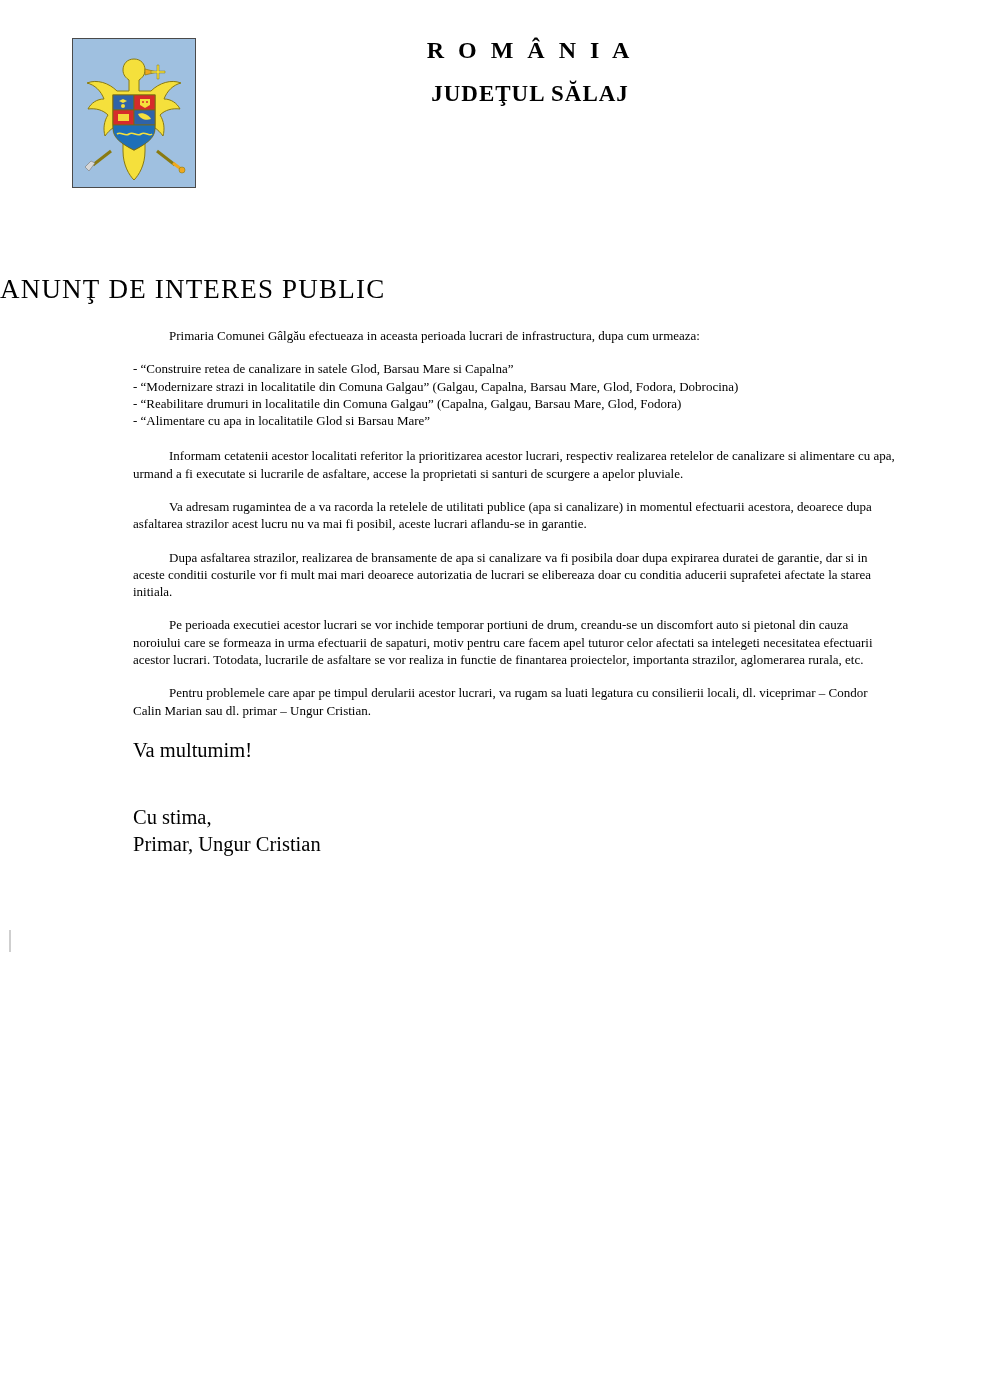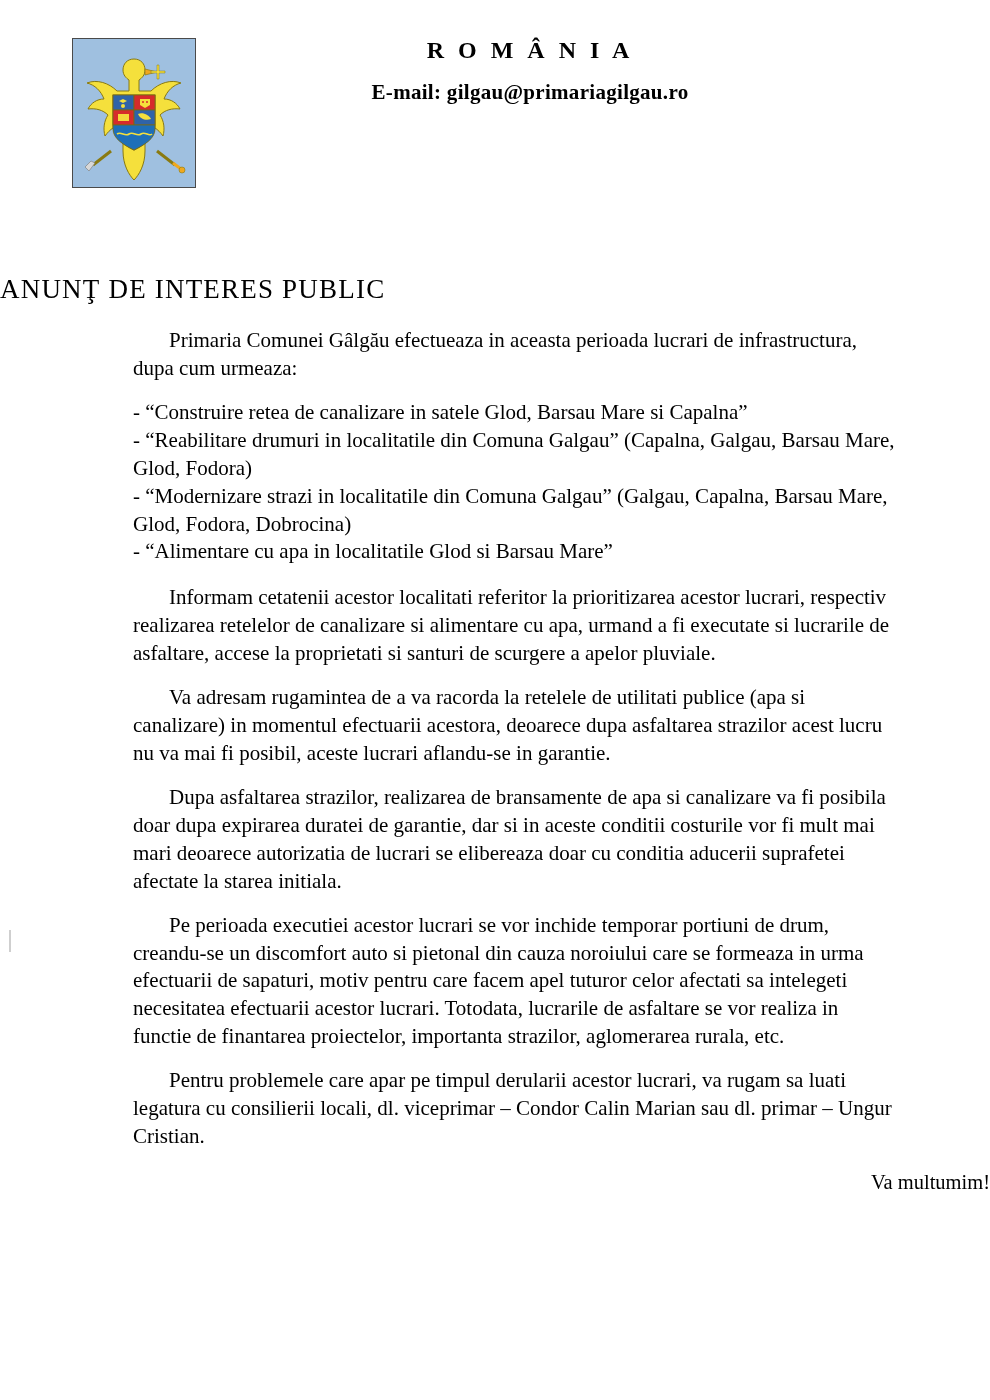--- a/index.html
+++ b/index.html
@@ -93,21 +93,21 @@
     font-weight: normal;
     letter-spacing: 1.2px;
     margin-top: 62px;
     margin-bottom: 22px;
   }
 
   
   .body-block {
     padding-left: 133px;
     padding-right: 92px;
-    font-size: 21px;
+    font-size: 13px;
     line-height: 1.33;
     text-align: left;
   }
 
   .para {
     margin: 0 0 16px 0;
     text-indent: 36px;
   }
 
   .bullets {
@@ -123,21 +123,20 @@
     padding-left: 133px;
     font-size: 20.5px;
     line-height: 1.35;
   }
   .signature div { margin: 0; }
 
   .thanks {
     padding-left: 133px;
     font-size: 20.5px;
     margin-top: 20px;
-    text-align: right;
   }
 
   
   .edge-mark {
     position: absolute;
     left: 9px;
     top: 930px;
     width: 2px;
     height: 22px;
     background: #cfcfcf;
@@ -184,42 +183,46 @@
         <path d="M38 112 L20 126" stroke="#8a7a10" stroke-width="3"></path>
         <path d="M84 112 L102 126" stroke="#8a7a10" stroke-width="3"></path>
         <path d="M22 124 L16 132 L12 128 L18 122 Z" fill="#d8d8d8" stroke="#777" stroke-width="0.6"></path>
         <path d="M100 124 L108 130" stroke="#f0a81e" stroke-width="3"></path>
         <circle cx="109" cy="131" r="3" fill="#f0a81e" stroke="#8a7a10" stroke-width="0.6"></circle>
       </svg>
     </div>
 
     <div class="header-text">
       <div class="line h-romania">R O M Â N I A</div>
-      <div class="line h-email">E-mail: gilgau@primariagilgau.ro</div>
+      <div class="line h-judet">JUDEŢUL SĂLAJ</div>
     </div>
   </div>
 
   <div class="doc-title">ANUNŢ  DE  INTERES  PUBLIC</div>
 
   <div class="body-block">
 
     <p class="para">Primaria Comunei Gâlgău efectueaza in aceasta perioada lucrari de infrastructura, dupa cum urmeaza:</p>
 
     <div class="bullets">
       <p class="bullet-line">- “Construire retea de canalizare in satele Glod, Barsau Mare si Capalna”</p>
+      <p class="bullet-line">- “Modernizare strazi in localitatile din Comuna Galgau” (Galgau, Capalna, Barsau Mare, Glod, Fodora, Dobrocina)</p>
       <p class="bullet-line">- “Reabilitare drumuri in localitatile din Comuna Galgau” (Capalna, Galgau, Barsau Mare, Glod, Fodora)</p>
-      <p class="bullet-line">- “Modernizare strazi in localitatile din Comuna Galgau” (Galgau, Capalna, Barsau Mare, Glod, Fodora, Dobrocina)</p>
       <p class="bullet-line">- “Alimentare cu apa in localitatile Glod si Barsau Mare”</p>
     </div>
 
     <p class="para">Informam cetatenii acestor localitati referitor la prioritizarea acestor lucrari, respectiv realizarea retelelor de canalizare si alimentare cu apa, urmand a fi executate si lucrarile de asfaltare, accese la proprietati si santuri de scurgere a apelor pluviale.</p>
     <p class="para">Va adresam rugamintea de a va racorda la retelele de utilitati publice (apa si canalizare) in momentul efectuarii acestora, deoarece dupa asfaltarea strazilor acest lucru nu va mai fi posibil, aceste lucrari aflandu-se in garantie.</p>
     <p class="para">Dupa asfaltarea strazilor, realizarea de bransamente de apa si canalizare va fi posibila doar dupa expirarea duratei de garantie, dar si in aceste conditii costurile vor fi mult mai mari deoarece autorizatia de lucrari se elibereaza doar cu conditia aducerii suprafetei afectate la starea initiala.</p>
     <p class="para">Pe perioada executiei acestor lucrari se vor inchide temporar portiuni de drum, creandu-se un discomfort auto si pietonal din cauza noroiului care se formeaza in urma efectuarii de sapaturi, motiv pentru care facem apel tuturor celor afectati sa intelegeti necesitatea efectuarii acestor lucrari. Totodata, lucrarile de asfaltare se vor realiza in functie de finantarea proiectelor, importanta strazilor, aglomerarea rurala, etc.</p>
     <p class="para">Pentru problemele care apar pe timpul derularii acestor lucrari, va rugam sa luati legatura cu consilierii locali, dl. viceprimar – Condor Calin Marian sau dl. primar – Ungur Cristian.</p>
   </div>
 
   <div class="thanks">Va multumim!</div>
 
+  <div class="signature">
+    <div>Cu stima,</div>
+    <div>Primar, Ungur Cristian</div>
+  </div>
 
   <div class="edge-mark"></div>
 
 </div>
 
 </body></html>

